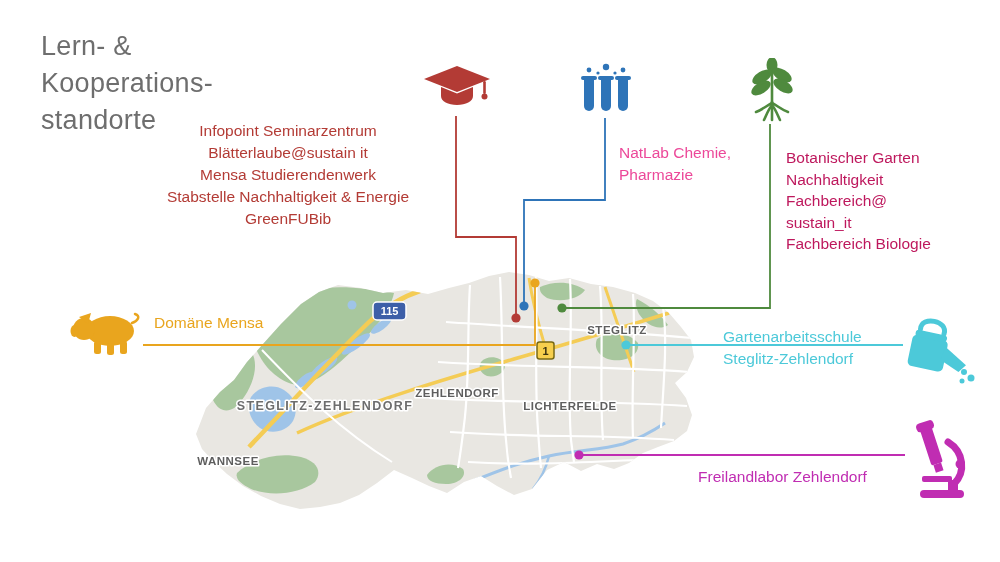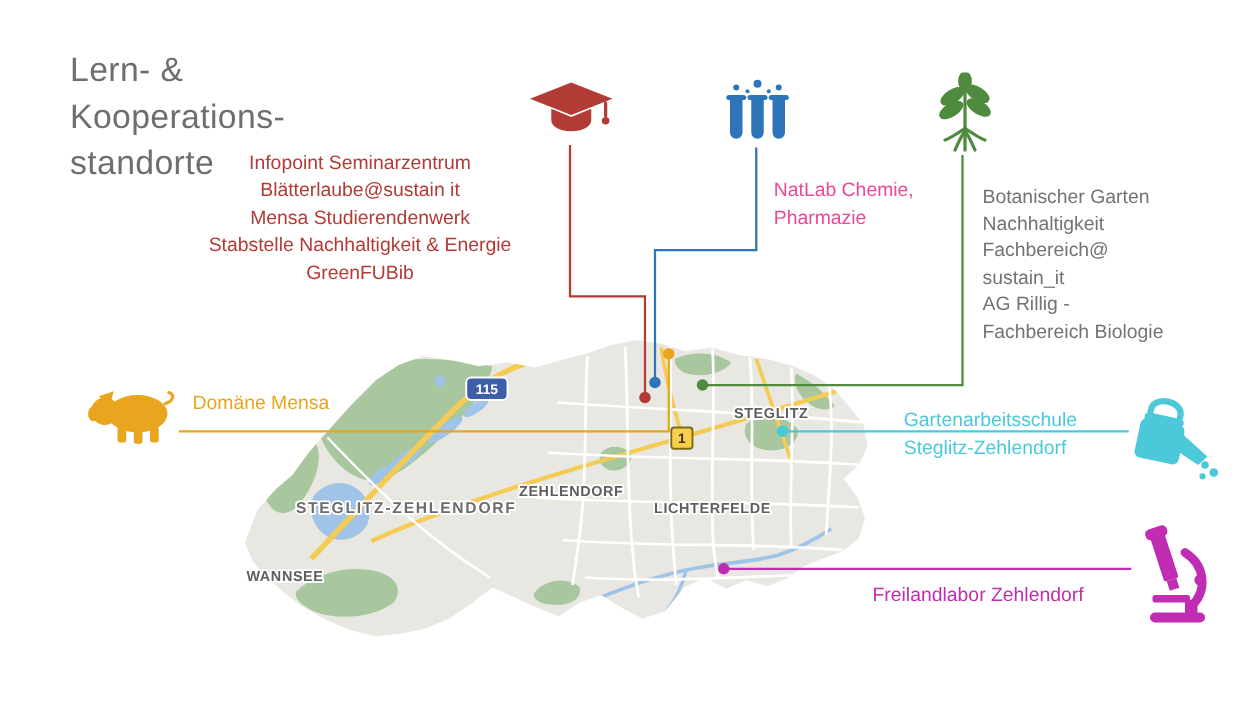--- a/index.html
+++ b/index.html
@@ -1,20 +1,20 @@
 <!DOCTYPE html>
 <html><head>
 <meta charset="utf-8">
 <style>
   html,body{margin:0;padding:0;}
   body{width:1000px;height:562px;position:relative;background:#ffffff;
        font-family:"Liberation Sans",sans-serif;overflow:hidden;}
   .abs{position:absolute;}
   #overlay{position:absolute;left:0;top:0;}
-  .title{left:56px;top:28px;font-size:27px;line-height:37px;color:#6e6e6e;letter-spacing:.3px;margin-top:10px;}
+  .title{left:41px;top:28px;font-size:27px;line-height:37px;color:#6e6e6e;letter-spacing:.3px;}
   .loc{font-size:15.5px;line-height:22px;}
   .right{text-align:center;}
   .icon{position:absolute;}
   .maplabel{paint-order:stroke;stroke:#ffffff;stroke-width:3px;stroke-linejoin:round;
             font-weight:bold;font-family:"Liberation Sans",sans-serif;}
   .badgetxt{font-family:"Liberation Sans",sans-serif;font-weight:bold;}
 </style>
 </head>
 <body>
 
@@ -221,26 +221,25 @@
   <div>Mensa Studierendenwerk</div>
   <div>Stabstelle Nachhaltigkeit &amp; Energie</div>
   <div>GreenFUBib</div>
 </div>
 
 <div class="abs loc" style="left: 619px; top: 142px; width: 170px; color: #ec4899;">
   <div>NatLab Chemie,</div>
   <div>Pharmazie</div>
 </div>
 
-<div class="abs loc" style="left: 786px; top: 147px; width: 200px; line-height: 21.5px; color: #737373;">
+<div class="abs loc" style="left: 786px; top: 147px; width: 200px; line-height: 21.5px; color: #be185d;">
   <div>Botanischer Garten</div>
   <div>Nachhaltigkeit</div>
   <div>Fachbereich@</div>
   <div>sustain_it</div>
-  <div>AG Rillig -</div>
   <div>Fachbereich Biologie</div>
 </div>
 
 <div class="abs loc" style="left: 154px; top: 312px; color: rgb(233, 165, 30);">
   <div>Domäne Mensa</div>
 </div>
 
 <div class="abs loc" style="left: 723px; top: 326px; width: 190px; line-height: 21.5px; color: rgb(76, 201, 217);">
   <div>Gartenarbeitsschule</div>
   <div>Steglitz-Zehlendorf</div>

